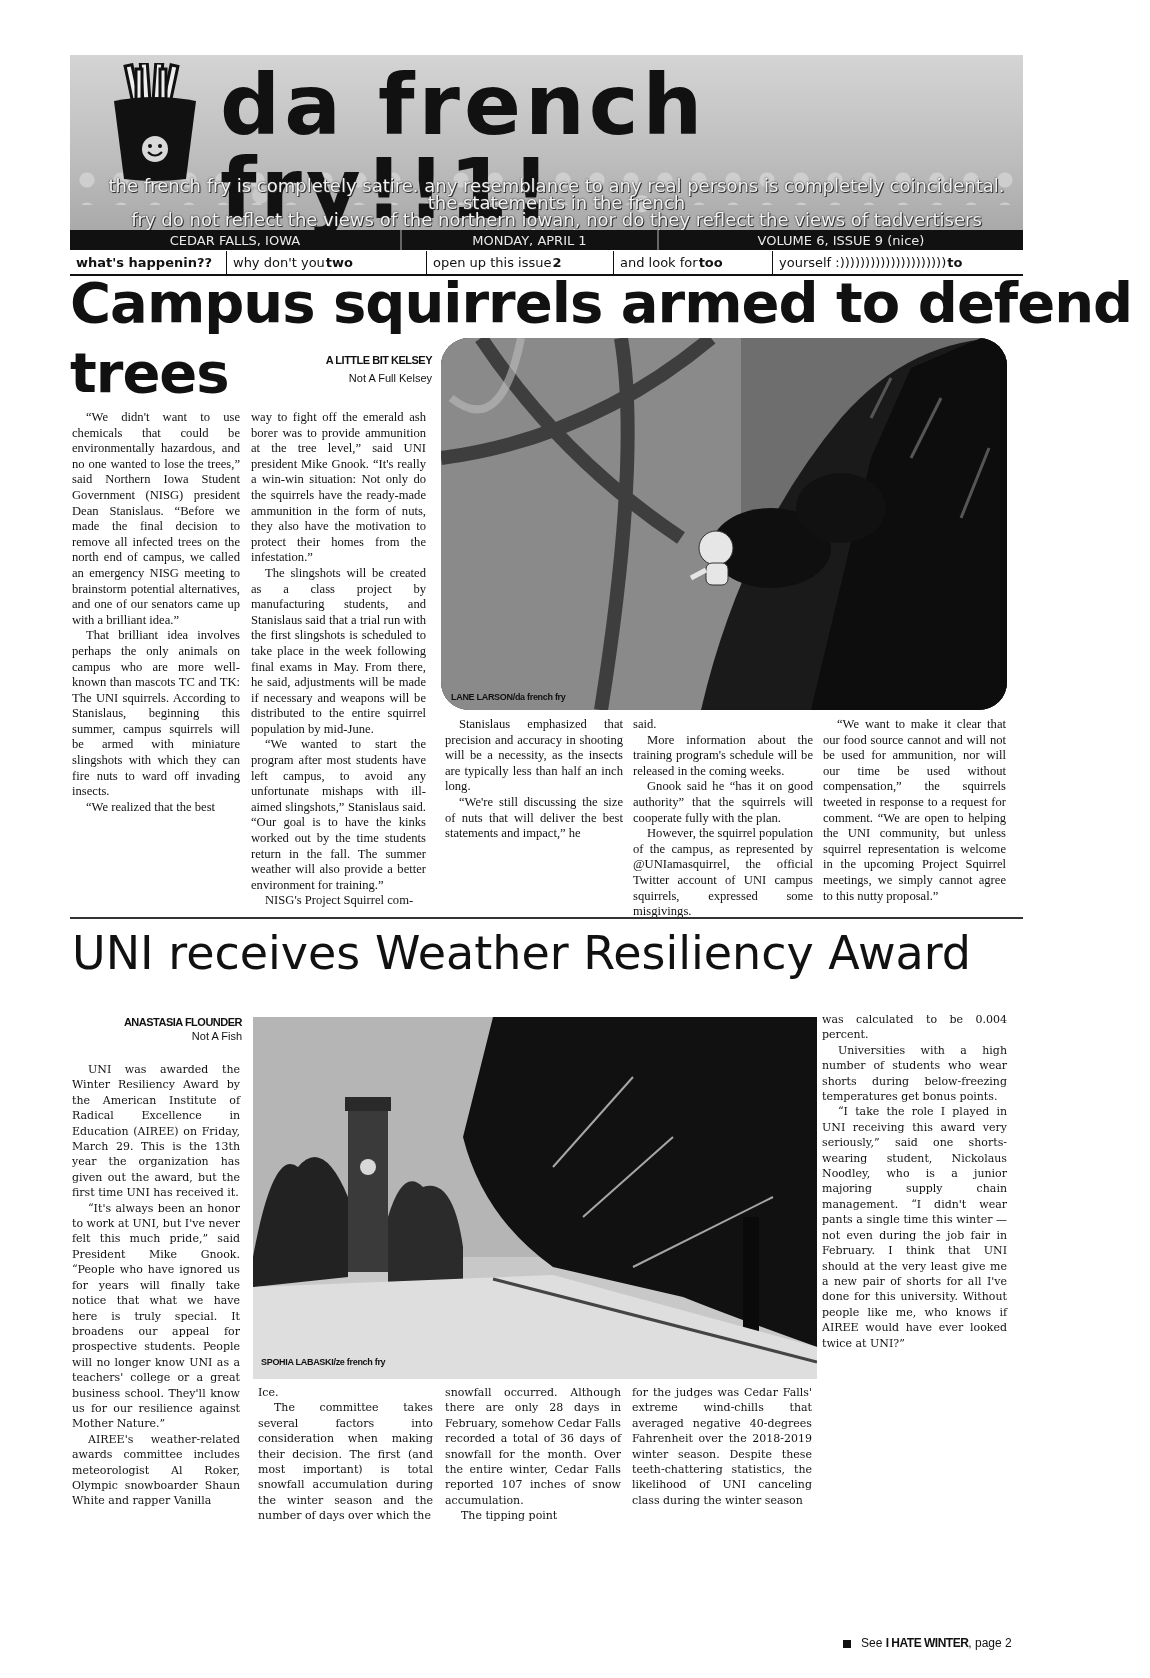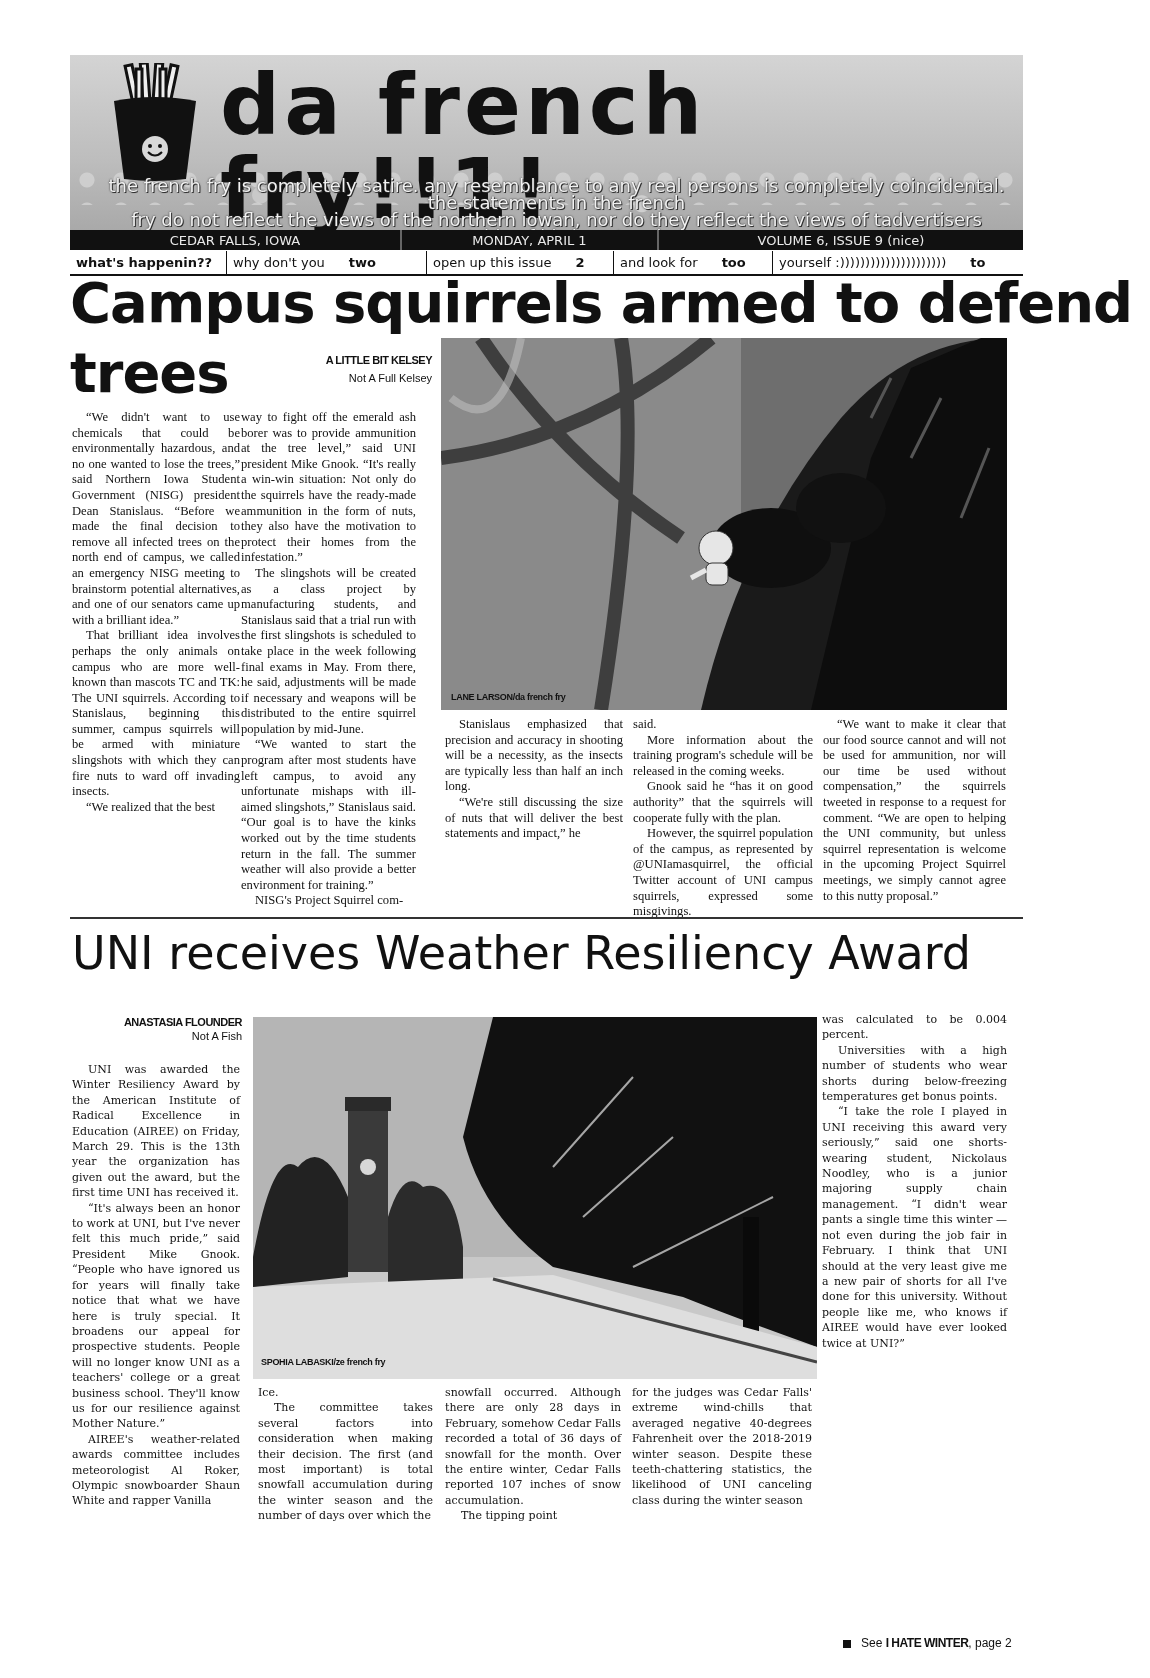--- a/index.html
+++ b/index.html
@@ -18,33 +18,33 @@
   .title { position:absolute; left:150px; top:8px; font-family:"DejaVu Sans", sans-serif; font-weight:bold; font-size:84px; letter-spacing:4px; color:#111; line-height:1; }
   .disclaimer { position:absolute; left:30px; right:10px; top:122px; font-family:"DejaVu Sans", sans-serif; font-size:18px; color:#f2f2f2; text-align:center; line-height:17px; text-shadow:0 0 2px #222, 1px 1px 0 #333; }
 
   .infobar { left:70px; top:230px; width:953px; height:20px; background:#111; display:flex; color:#eaeaea; font-family:"DejaVu Sans", sans-serif; font-size:13px; }
   .infobar > div { display:flex; align-items:center; justify-content:center; border-right:2px solid #666; }
   .infobar > div:last-child { border-right:none; }
 
   .teaser { left:70px; top:251px; width:953px; height:23px; display:flex; border-bottom:2px solid #111; font-family:"DejaVu Sans", sans-serif; font-size:13px; }
   .teaser > div { display:flex; align-items:center; padding-left:6px; border-right:1.5px solid #111; white-space:nowrap; }
   .teaser > div:last-child { border-right:none; }
-  .teaser b { margin-left:24px; }
+  .teaser b { margin-left:1px; }
 
   .headline1 { left:70px; top:275px; font-family:"DejaVu Sans", sans-serif; font-weight:bold; font-size:56px; letter-spacing:-1px; line-height:1; white-space:nowrap; }
   .headline1b { left:70px; top:345px; font-family:"DejaVu Sans", sans-serif; font-weight:bold; font-size:56px; letter-spacing:-1px; line-height:1; }
   .byline { font-family:"Liberation Sans", sans-serif; text-align:right; }
   .byline .name { font-weight:bold; font-size:11px; letter-spacing:-0.5px; }
   .byline .role { font-size:11px; margin-top:6px; }
 
   .col { font-family:"Liberation Serif", serif; font-size:12.6px; line-height:15.6px; text-align:justify; hyphens:auto; }
   .col p { margin:0; text-indent:14px; }
   .col p.noindent { text-indent:0; }
 
-  .photo1 { left:441px; top:338px; width:566px; height:372px; overflow:hidden; background:#222; }
+  .photo1 { left:441px; top:338px; width:566px; height:372px; overflow:hidden; background:#222;border-radius:28px; }
   .photo2 { left:253px; top:1017px; width:564px; height:362px; overflow:hidden; background:#c4b5fd; }
   .credit { position:absolute; font-family:"Liberation Sans", sans-serif; font-weight:bold; font-size:9px; letter-spacing:-0.3px; color:#111; }
 
   .rule { left:70px; top:917px; width:953px; height:2px; background:#333; }
   .headline2 { left:72px; top:930px; font-family:"DejaVu Sans", sans-serif; font-size:46px; letter-spacing:0px; line-height:1; white-space:nowrap; }
 
   .col2 { font-family:"DejaVu Serif", serif; font-size:11px; line-height:15.4px; text-align:justify; }
   .col2 p { margin:0; text-indent:16px; }
   .col2 p.noindent { text-indent:0; }
 
@@ -131,21 +131,21 @@
     <path d="M265 232 L250 240" stroke="#e6e6e6" stroke-width="5"></path>
   </svg>
   <div class="credit" style="left:10px;bottom:8px;color:#111">LANE LARSON/da french fry</div>
 </div>
 
 <div class="abs col" style="left:72px;top:410px;width:168px">
   <p>“We didn't want to use chemicals that could be environmentally hazardous, and no one wanted to lose the trees,” said Northern Iowa Student Government (NISG) president Dean Stanislaus. “Before we made the final decision to remove all infected trees on the north end of campus, we called an emergency NISG meeting to brainstorm potential alternatives, and one of our senators came up with a brilliant idea.”</p>
   <p>That brilliant idea involves perhaps the only animals on campus who are more well-known than mascots TC and TK: The UNI squirrels. According to Stanislaus, beginning this summer, campus squirrels will be armed with miniature slingshots with which they can fire nuts to ward off invading insects.</p>
   <p>“We realized that the best</p>
 </div>
-<div class="abs col" style="left:241px;top:410px;width:175px">
+<div class="abs col" style="left:251px;top:410px;width:175px">
   <p class="noindent">way to fight off the emerald ash borer was to provide ammunition at the tree level,” said UNI president Mike Gnook. “It's really a win-win situation: Not only do the squirrels have the ready-made ammunition in the form of nuts, they also have the motivation to protect their homes from the infestation.”</p>
   <p>The slingshots will be created as a class project by manufacturing students, and Stanislaus said that a trial run with the first slingshots is scheduled to take place in the week following final exams in May. From there, he said, adjustments will be made if necessary and weapons will be distributed to the entire squirrel population by mid-June.</p>
   <p>“We wanted to start the program after most students have left campus, to avoid any unfortunate mishaps with ill-aimed slingshots,” Stanislaus said. “Our goal is to have the kinks worked out by the time students return in the fall. The summer weather will also provide a better environment for training.”</p>
   <p>NISG's Project Squirrel com-</p>
 </div>
 <div class="abs col" style="left:445px;top:717px;width:178px">
   <p>Stanislaus emphasized that precision and accuracy in shooting will be a necessity, as the insects are typically less than half an inch long.</p>
   <p>“We're still discussing the size of nuts that will deliver the best statements and impact,” he</p>
 </div>
 <div class="abs col" style="left:633px;top:717px;width:180px">

